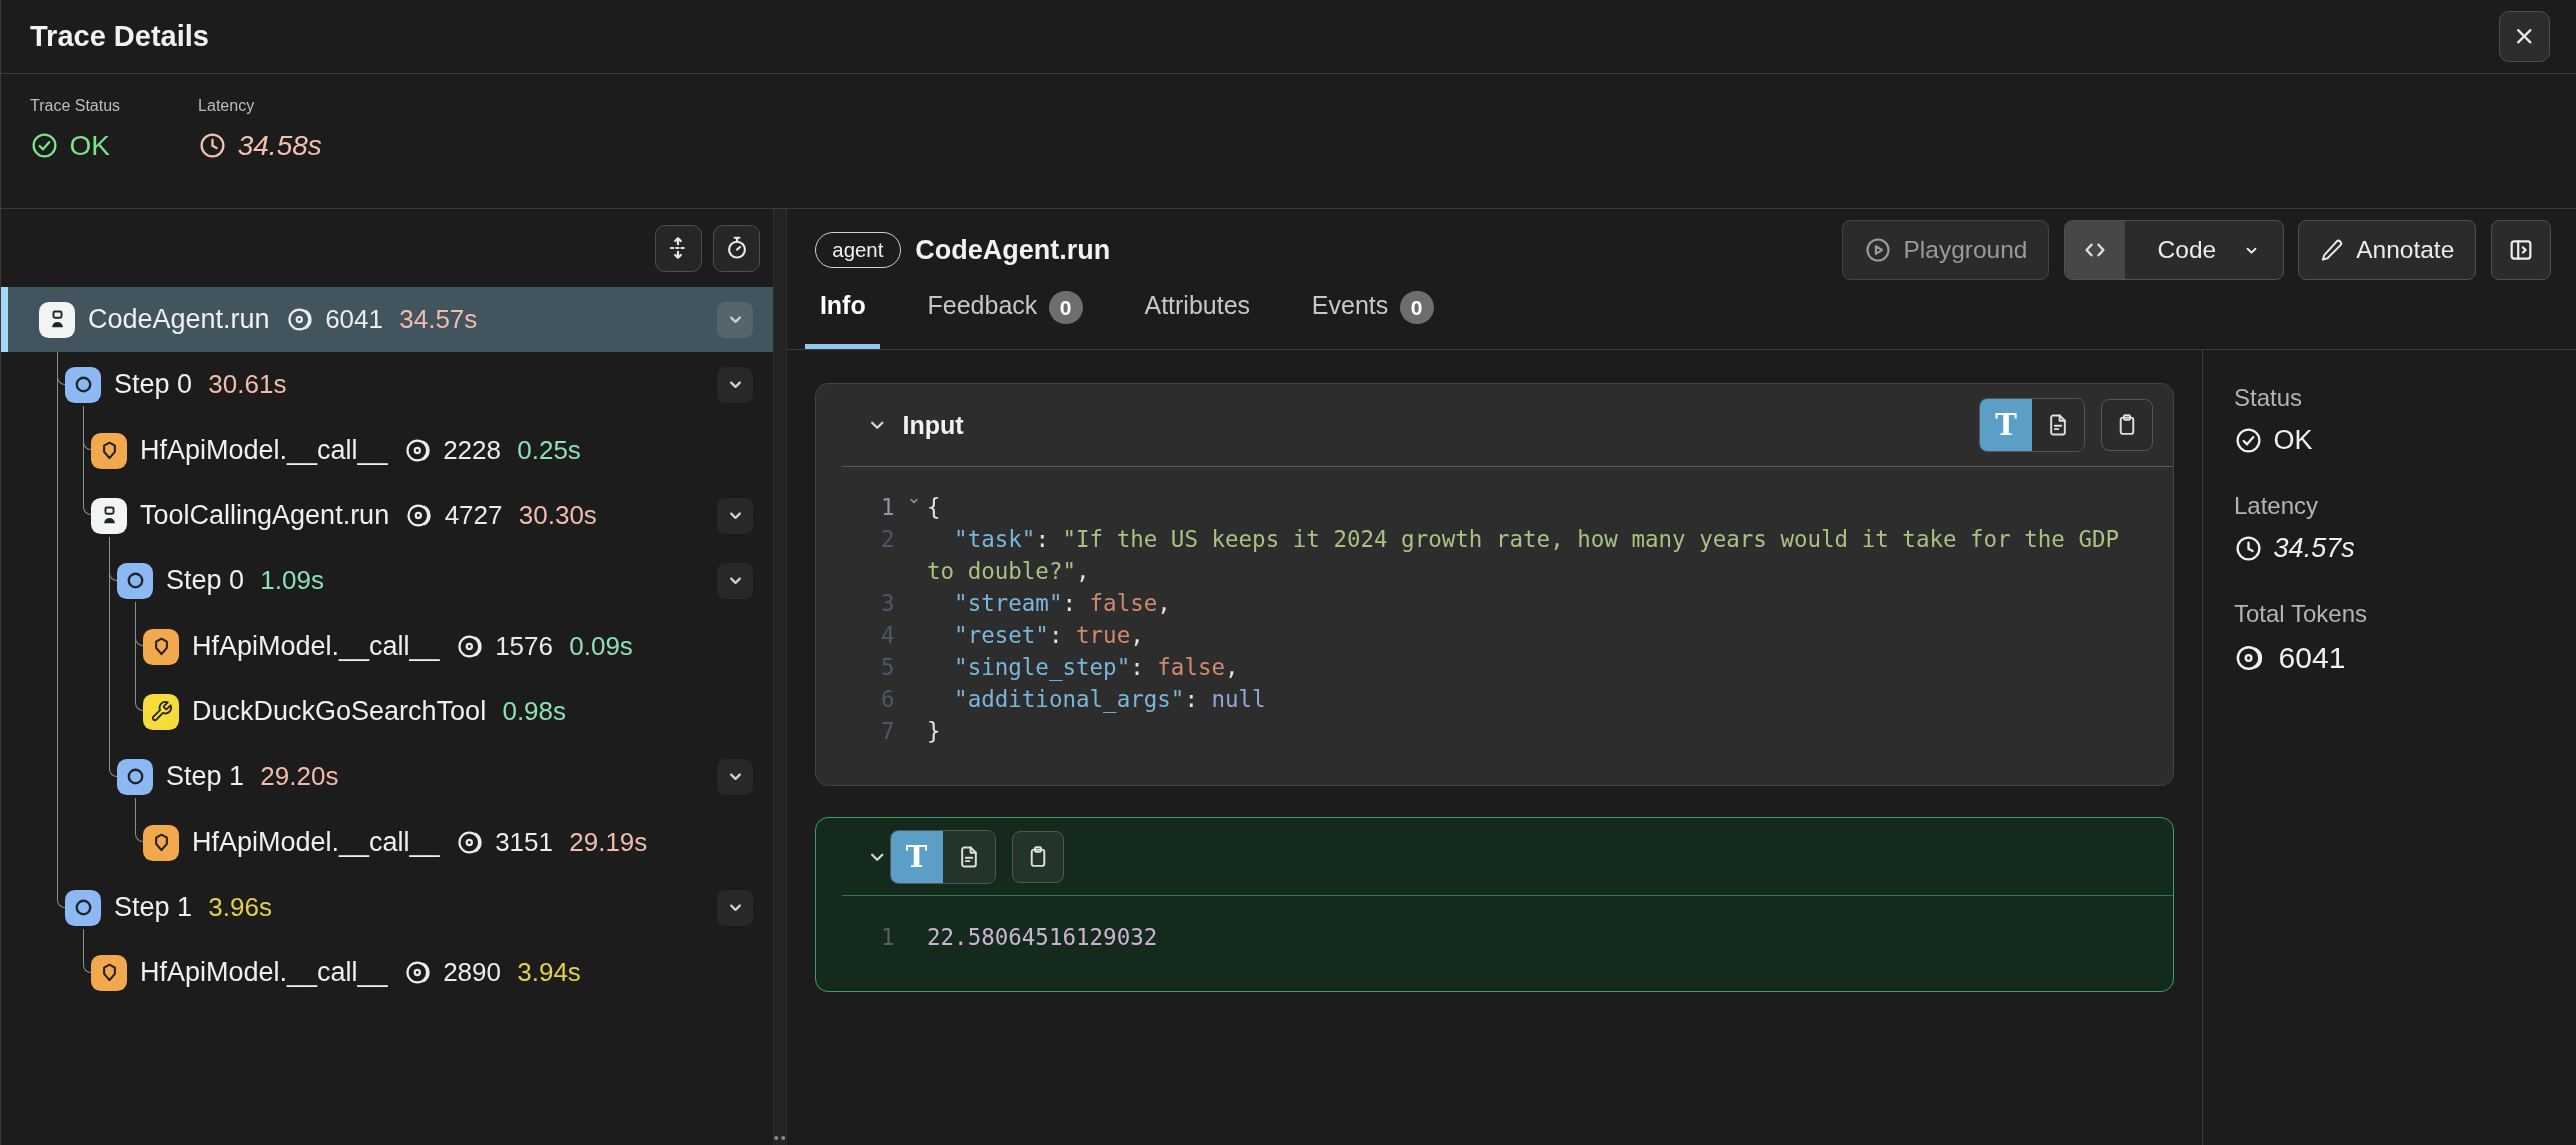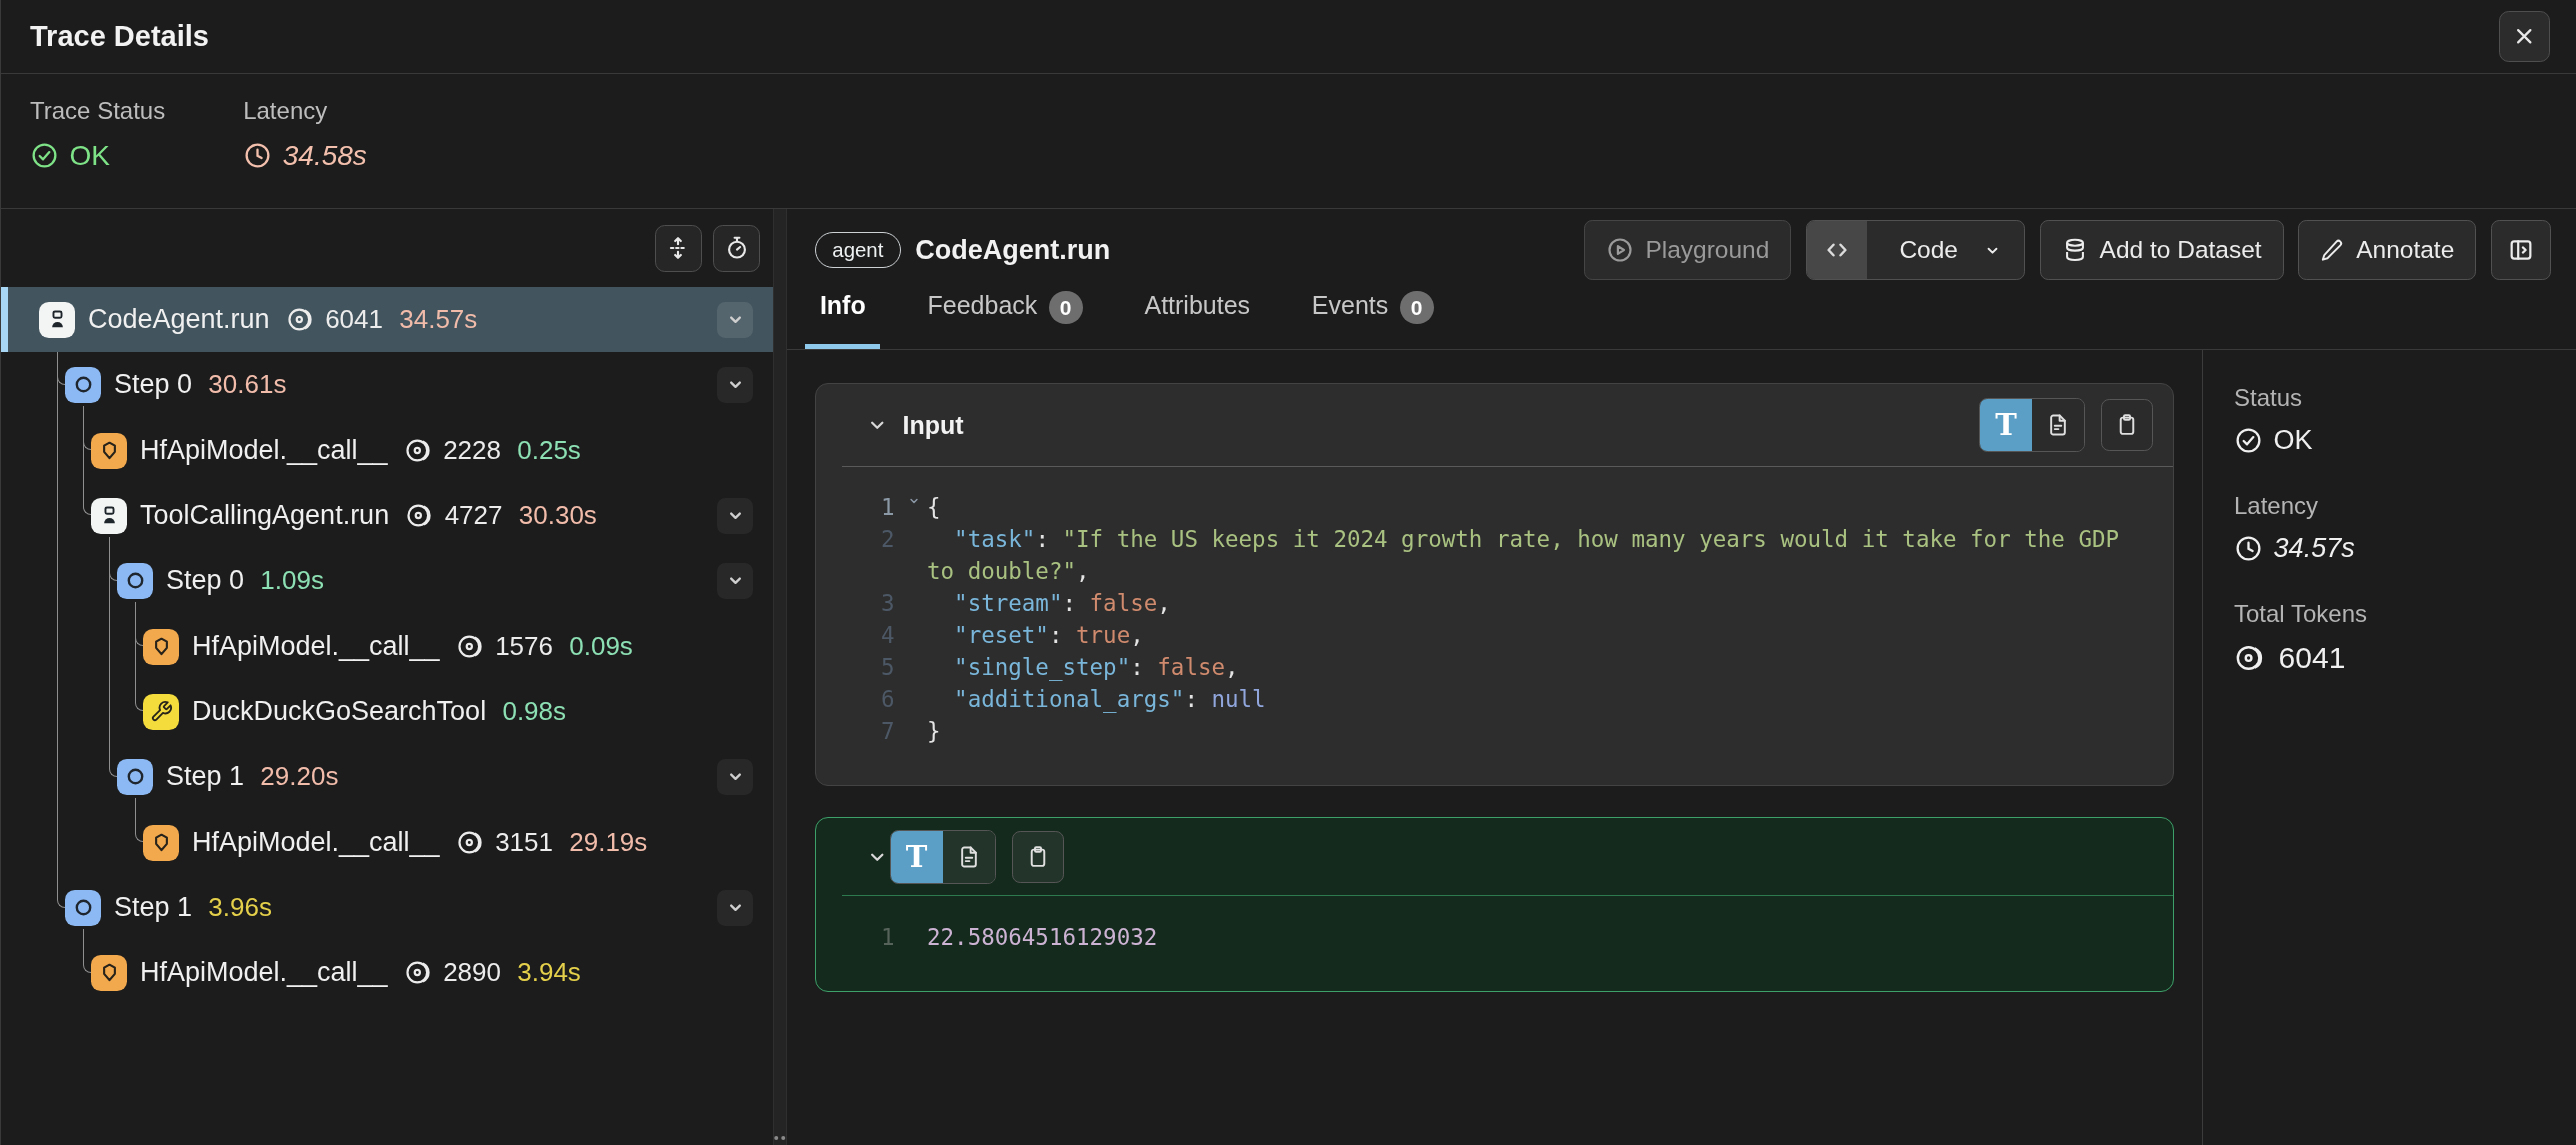--- a/index.html
+++ b/index.html
@@ -13,21 +13,21 @@
     display:flex; align-items:center; padding:0 26px 0 29px; }
   .topbar-title { font-size:29px; font-weight:600; color:#f2f2f2; flex:1; }
   .icon-btn { background:#2c2c2c; border:0.8px solid #4e4e4e; border-radius:9.8px;
     display:flex; align-items:center; justify-content:center; color:#e8e8e8; cursor:pointer; }
   .close-btn { width:51px; height:51px; }
 
   
   .metabar { height:135px; flex:0 0 135px; border-bottom:0.8px solid #393939;
     display:flex; align-items:flex-start; padding:23px 0 0 29px; gap:78px; }
   .meta-group { display:flex; flex-direction:column; gap:14.7px; }
-  .meta-label { font-size:24px; color:#bdbdbd; }
+  .meta-label { font-size:16px; color:#bdbdbd; }
   .meta-value { display:flex; align-items:center; gap:10.6px; font-size:28px; font-weight:500; }
   .green { color:#7ee287; }
   .salmon { color:#f4c0ae;font-style:italic; }
 
   
   .content { flex:1; display:flex; min-height:0; }
 
   
   .tree-panel { width:772px; flex:0 0 772px; display:flex; flex-direction:column; min-height:0; }
   .tree-toolbar { height:78px; flex:0 0 78px; display:flex; align-items:center;
@@ -463,30 +463,20 @@
           <span class="seg-label">
             <span>Code</span>
             <span>
               <svg width="21" height="21" viewBox="0 0 24 24">
                   <path d="M7.5 10l4.5 4.5L16.5 10" stroke="currentColor" stroke-width="2.2" fill="none" stroke-linecap="round" stroke-linejoin="round"></path>
                 </svg>
             </span>
           </span>
         </div>
 
-        <div class="hdr-btn">
-          <span>
-            <svg width="26" height="26" viewBox="0 0 24 24" stroke="currentColor" fill="none" stroke-width="1.9">
-                <ellipse cx="12" cy="5.3" rx="7.3" ry="2.7"></ellipse>
-                <path d="M4.7 5.3v4.6c0 1.5 3.3 2.7 7.3 2.7s7.3-1.2 7.3-2.7V5.3"></path>
-                <path d="M4.7 9.9v4.6c0 1.5 3.3 2.7 7.3 2.7s7.3-1.2 7.3-2.7V9.9" transform="translate(0 4)"></path>
-              </svg>
-          </span>
-          <span>Add to Dataset</span>
-        </div>
 
         <div class="hdr-btn">
           <span>
             <svg width="24.5" height="24.5" viewBox="0 0 24 24" stroke="currentColor" fill="none" stroke-width="1.9" stroke-linejoin="round">
                 <path d="M16.2 3.5a2.6 2.6 0 0 1 3.7 3.7L7.3 19.8 2.8 21.2l1.4-4.5z"></path>
               </svg>
           </span>
           <span>Annotate</span>
         </div>
 

